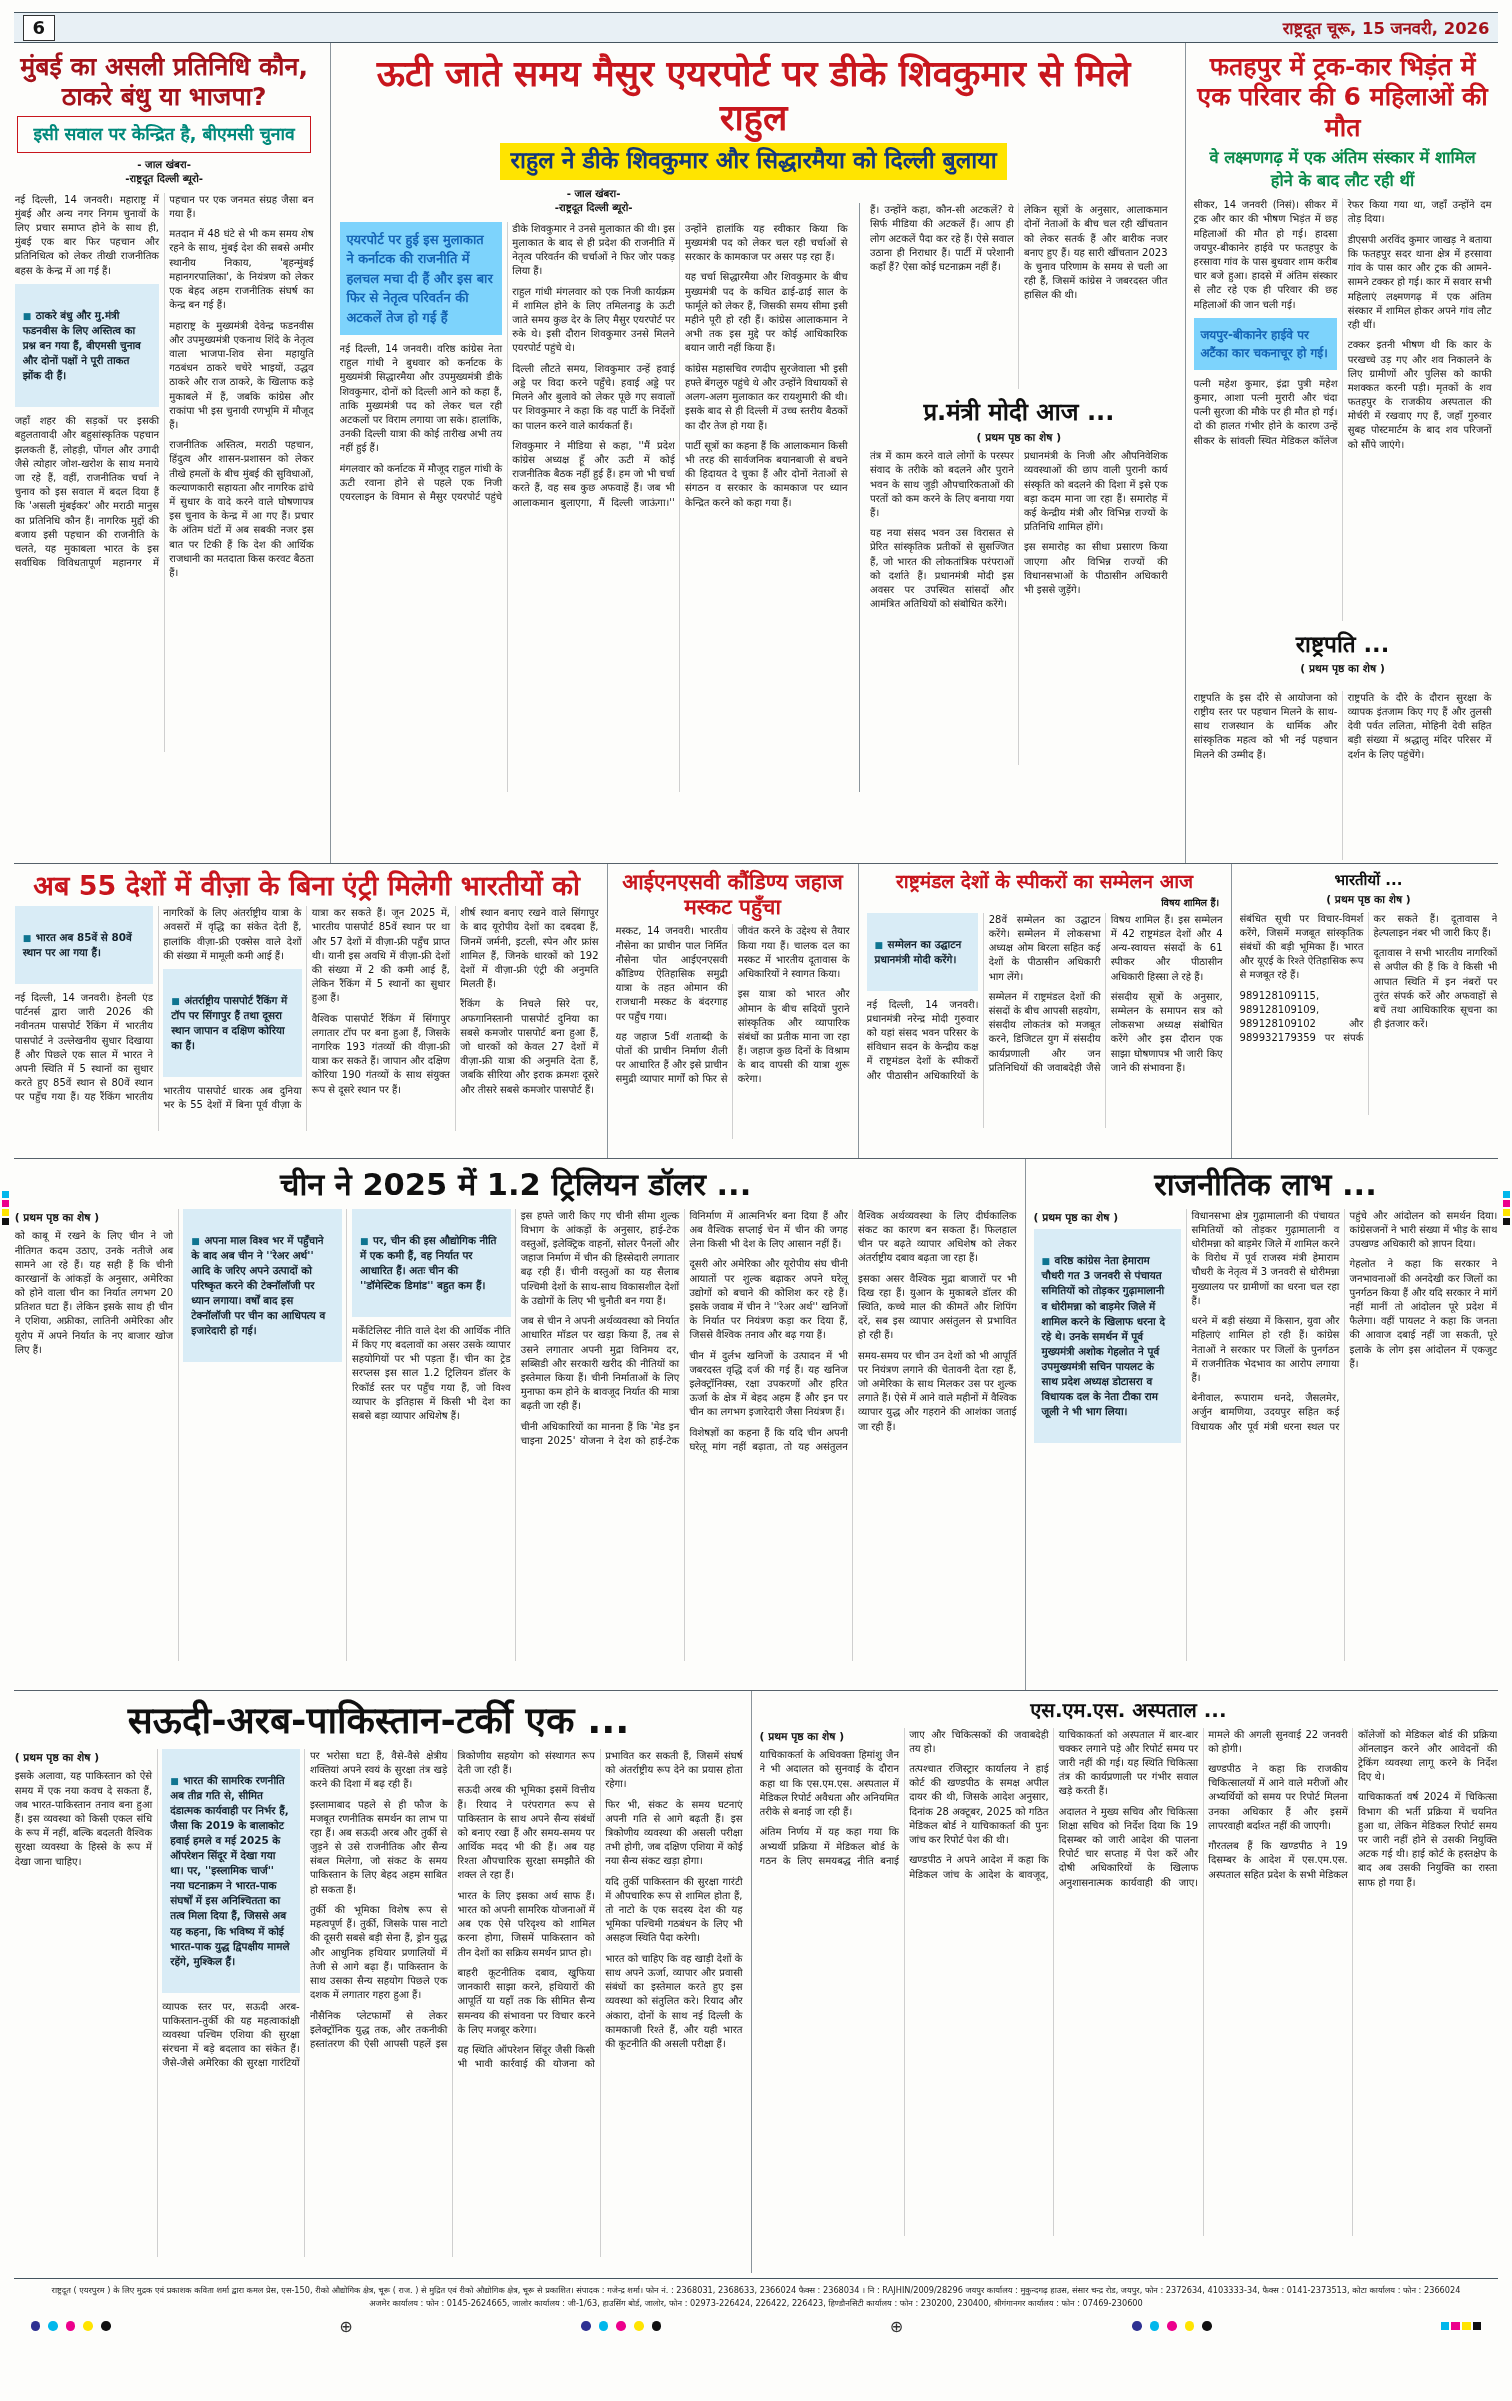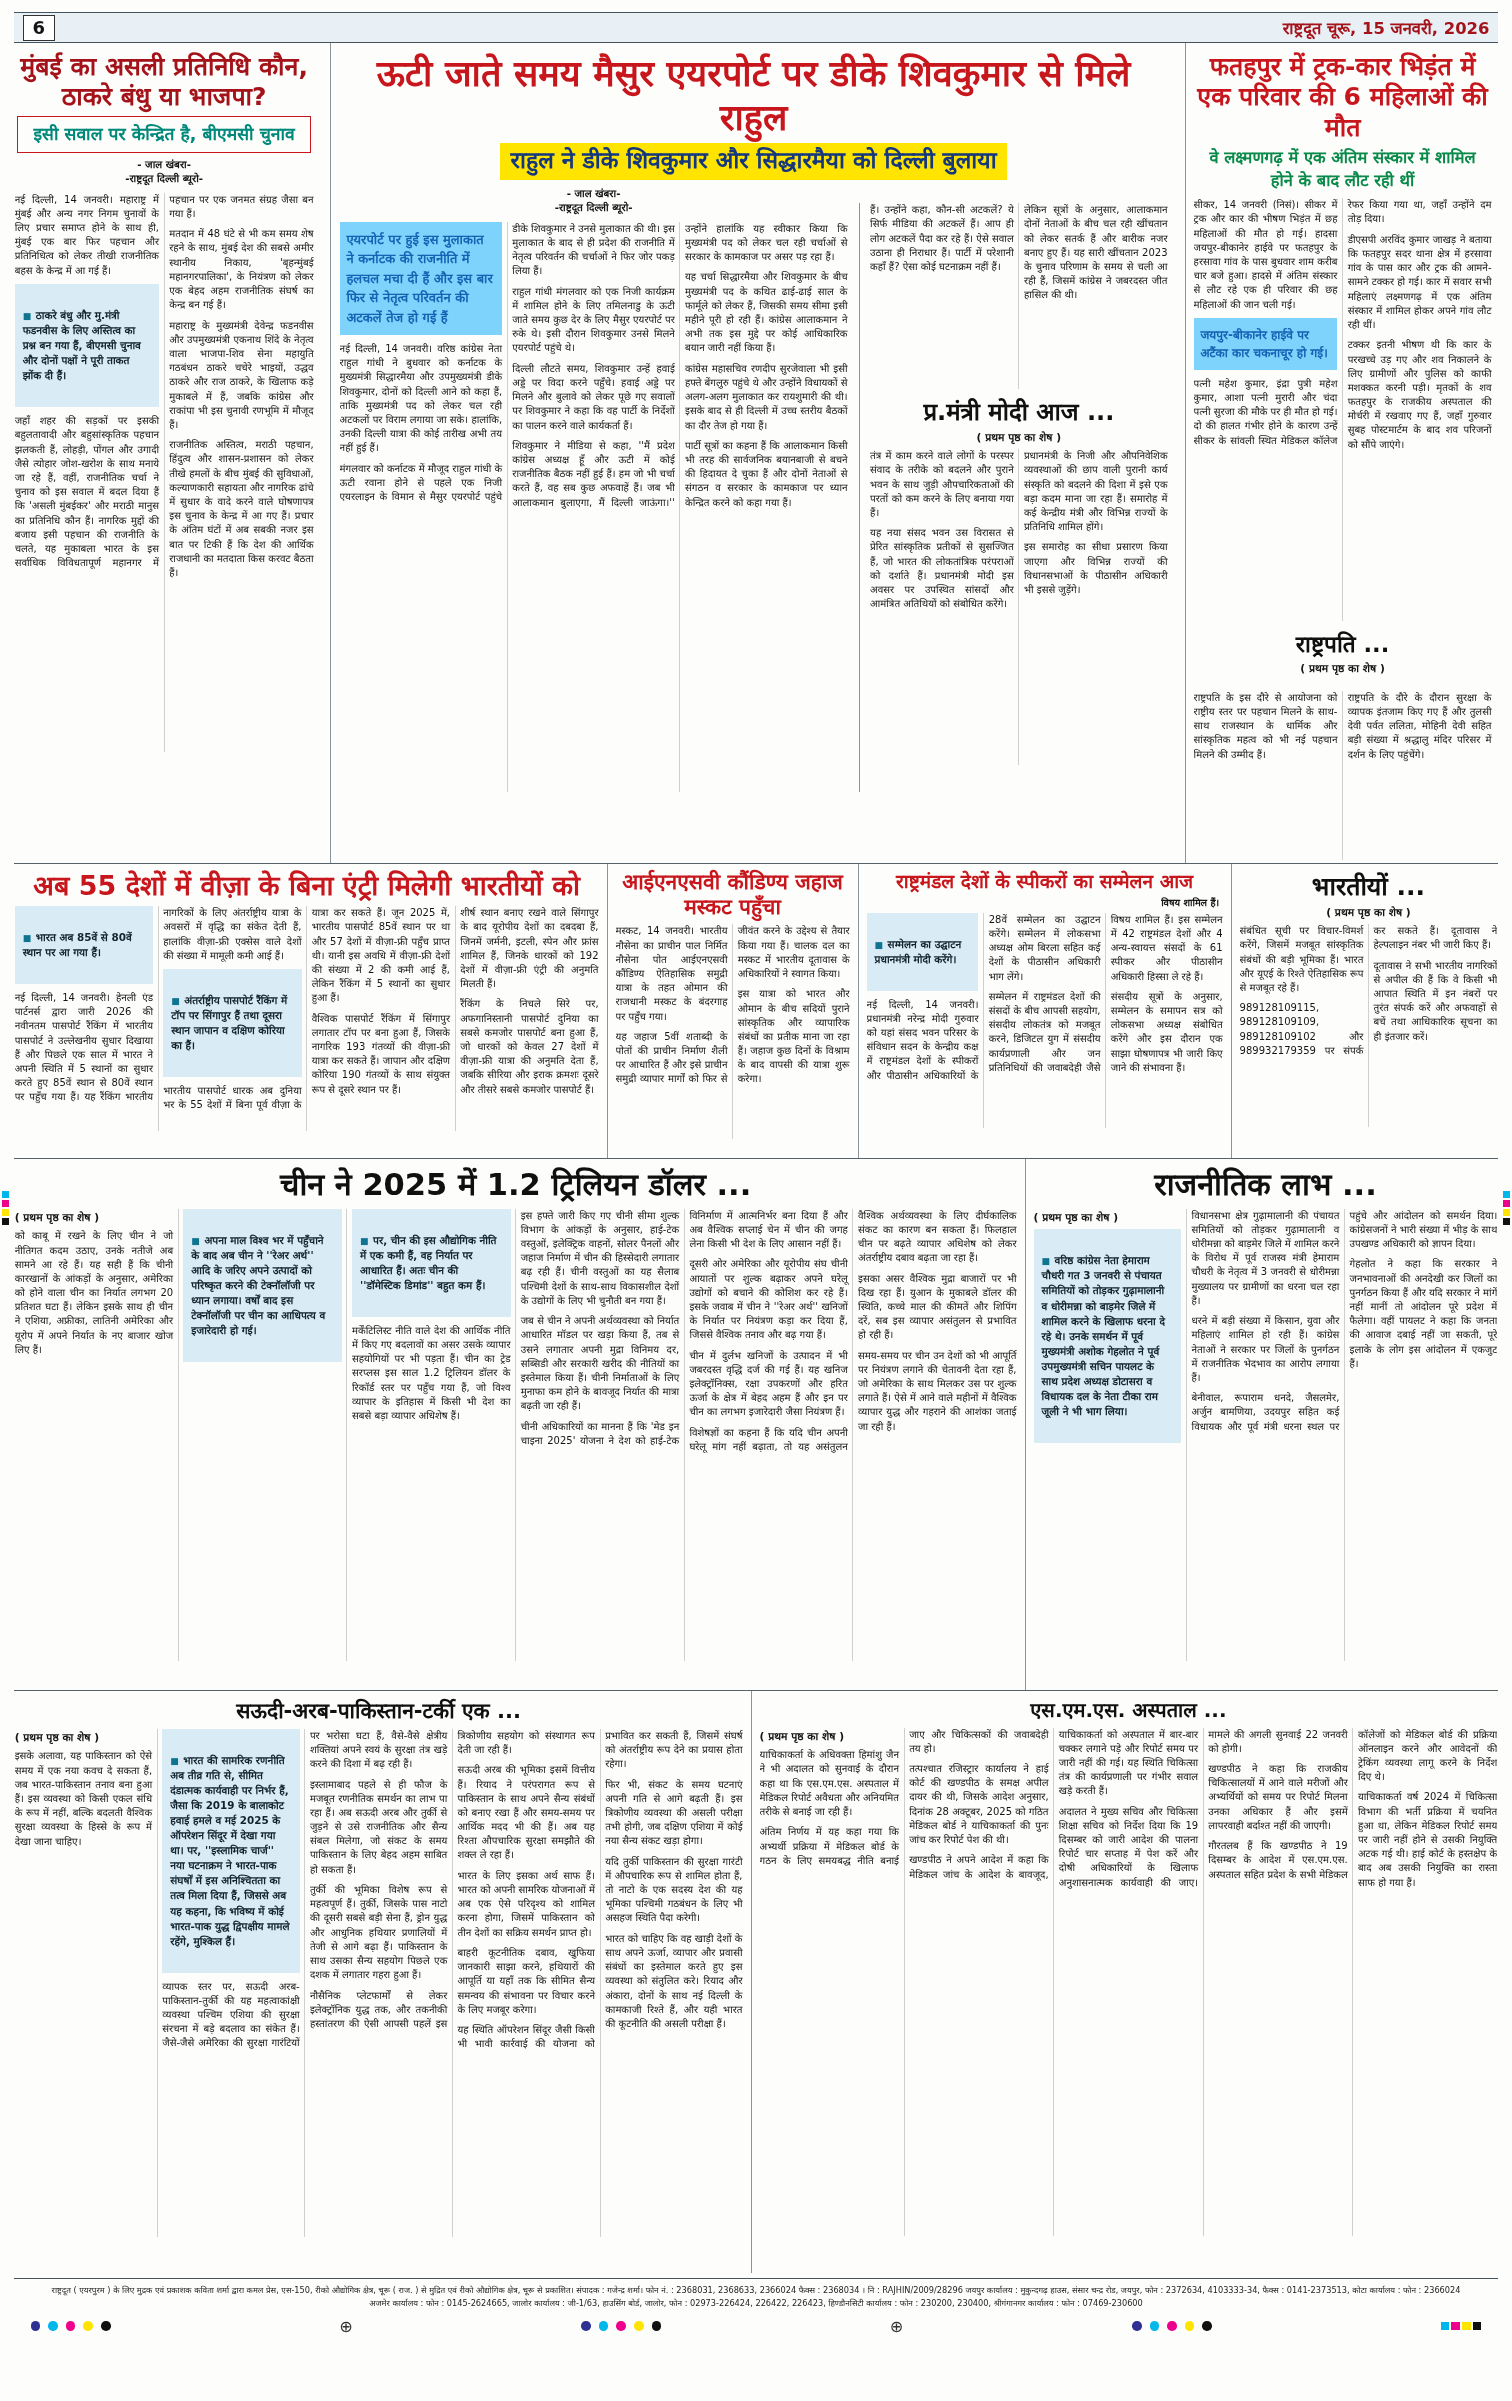--- a/index.html
+++ b/index.html
@@ -169,21 +169,21 @@
       <div class="note-small">विषय शामिल हैं।</div>
       <div class="cols c3" style="height:215px;">
         <div class="bbox"><span class="sq">■</span><span>सम्मेलन का उद्घाटन प्रधानमंत्री मोदी करेंगे।</span></div>
         <p>नई दिल्ली, 14 जनवरी। प्रधानमंत्री नरेन्द्र मोदी गुरुवार को यहां संसद भवन परिसर के संविधान सदन के केन्द्रीय कक्ष में राष्ट्रमंडल देशों के स्पीकरों और पीठासीन अधिकारियों के 28वें सम्मेलन का उद्घाटन करेंगे। सम्मेलन में लोकसभा अध्यक्ष ओम बिरला सहित कई देशों के पीठासीन अधिकारी भाग लेंगे।</p>
         <p>सम्मेलन में राष्ट्रमंडल देशों की संसदों के बीच आपसी सहयोग, संसदीय लोकतंत्र को मजबूत करने, डिजिटल युग में संसदीय कार्यप्रणाली और जन प्रतिनिधियों की जवाबदेही जैसे विषय शामिल हैं। इस सम्मेलन में 42 राष्ट्रमंडल देशों और 4 अन्य-स्वायत्त संसदों के 61 स्पीकर और पीठासीन अधिकारी हिस्सा ले रहे हैं।</p>
         <p>संसदीय सूत्रों के अनुसार, सम्मेलन के समापन सत्र को लोकसभा अध्यक्ष संबोधित करेंगे और इस दौरान एक साझा घोषणापत्र भी जारी किए जाने की संभावना हैं।</p>
       </div>
     </div>
 
     <div class="vsep" style="flex:1;padding:4.5px 1.1px 4.5px 8px;box-sizing:border-box;">
-      <h3 class="black-head" style="font-size:25px;">भारतीयों ...</h3>
+      <h3 class="black-head" style="font-size:15px;">भारतीयों ...</h3>
       <div class="cont">( प्रथम पृष्ठ का शेष )</div>
       <div class="cols c2" style="height:203px;">
         <p>संबंधित सूची पर विचार-विमर्श करेंगे, जिसमें मजबूत सांस्कृतिक संबंधों की बड़ी भूमिका हैं। भारत और यूएई के रिश्ते ऐतिहासिक रूप से मजबूत रहे हैं।</p>
         <p>989128109115, 989128109109, 989128109102 और 989932179359 पर संपर्क कर सकते हैं। दूतावास ने हेल्पलाइन नंबर भी जारी किए हैं।</p>
         <p>दूतावास ने सभी भारतीय नागरिकों से अपील की हैं कि वे किसी भी आपात स्थिति में इन नंबरों पर तुरंत संपर्क करें और अफवाहों से बचें तथा आधिकारिक सूचना का ही इंतजार करें।</p>
       </div>
     </div>
   </div>
 
   <div class="row band" style="min-height:531px;">
@@ -216,21 +216,21 @@
         <p>धरने में बड़ी संख्या में किसान, युवा और महिलाएं शामिल हो रही हैं। कांग्रेस नेताओं ने सरकार पर जिलों के पुनर्गठन में राजनीतिक भेदभाव का आरोप लगाया हैं।</p>
         <p>बेनीवाल, रूपाराम धनदे, जैसलमेर, अर्जुन बामणिया, उदयपुर सहित कई विधायक और पूर्व मंत्री धरना स्थल पर पहुंचे और आंदोलन को समर्थन दिया। कांग्रेसजनों ने भारी संख्या में भीड़ के साथ उपखण्ड अधिकारी को ज्ञापन दिया।</p>
         <p>गेहलोत ने कहा कि सरकार ने जनभावनाओं की अनदेखी कर जिलों का पुनर्गठन किया हैं और यदि सरकार ने मांगें नहीं मानीं तो आंदोलन पूरे प्रदेश में फैलेगा। वहीं पायलट ने कहा कि जनता की आवाज दबाई नहीं जा सकती, पूरे इलाके के लोग इस आंदोलन में एकजुट हैं।</p>
       </div>
     </div>
   </div>
 
   <div class="row" style="min-height:582px;">
 
     <div style="flex:0 0 737px;padding:4.5px 8px 4.5px 1.1px;box-sizing:border-box;">
-      <h2 class="black-head" style="font-size:21px;">सऊदी-अरब-पाकिस्तान-टर्की एक ...</h2>
+      <h2 class="black-head" style="font-size:37px;">सऊदी-अरब-पाकिस्तान-टर्की एक ...</h2>
       <div class="cols c5" style="height:508px;margin-top:4.5px;">
         <div class="cont" style="text-align:left;">( प्रथम पृष्ठ का शेष )</div>
         <p>इसके अलावा, यह पाकिस्तान को ऐसे समय में एक नया कवच दे सकता हैं, जब भारत-पाकिस्तान तनाव बना हुआ हैं। इस व्यवस्था को किसी एकल संधि के रूप में नहीं, बल्कि बदलती वैश्विक सुरक्षा व्यवस्था के हिस्से के रूप में देखा जाना चाहिए।</p>
         <div class="bbox"><span class="sq">■</span><span>भारत की सामरिक रणनीति अब तीव्र गति से, सीमित दंडात्मक कार्यवाही पर निर्भर हैं, जैसा कि 2019 के बालाकोट हवाई हमले व मई 2025 के ऑपरेशन सिंदूर में देखा गया था। पर, ''इस्लामिक चार्ज'' नया घटनाक्रम ने भारत-पाक संघर्षों में इस अनिश्चितता का तत्व मिला दिया हैं, जिससे अब यह कहना, कि भविष्य में कोई भारत-पाक युद्ध द्विपक्षीय मामले रहेंगे, मुश्किल हैं।</span></div>
         <p>व्यापक स्तर पर, सऊदी अरब-पाकिस्तान-तुर्की की यह महत्वाकांक्षी व्यवस्था पश्चिम एशिया की सुरक्षा संरचना में बड़े बदलाव का संकेत हैं। जैसे-जैसे अमेरिका की सुरक्षा गारंटियों पर भरोसा घटा हैं, वैसे-वैसे क्षेत्रीय शक्तियां अपने स्वयं के सुरक्षा तंत्र खड़े करने की दिशा में बढ़ रही हैं।</p>
         <p>इस्लामाबाद पहले से ही फौज के मजबूत रणनीतिक समर्थन का लाभ पा रहा हैं। अब सऊदी अरब और तुर्की से जुड़ने से उसे राजनीतिक और सैन्य संबल मिलेगा, जो संकट के समय पाकिस्तान के लिए बेहद अहम साबित हो सकता हैं।</p>
         <p>तुर्की की भूमिका विशेष रूप से महत्वपूर्ण हैं। तुर्की, जिसके पास नाटो की दूसरी सबसे बड़ी सेना हैं, ड्रोन युद्ध और आधुनिक हथियार प्रणालियों में तेजी से आगे बढ़ा हैं। पाकिस्तान के साथ उसका सैन्य सहयोग पिछले एक दशक में लगातार गहरा हुआ हैं।</p>
         <p>नौसैनिक प्लेटफार्मों से लेकर इलेक्ट्रॉनिक युद्ध तक, और तकनीकी हस्तांतरण की ऐसी आपसी पहलें इस त्रिकोणीय सहयोग को संस्थागत रूप देती जा रही हैं।</p>
         <p>सऊदी अरब की भूमिका इसमें वित्तीय हैं। रियाद ने परंपरागत रूप से पाकिस्तान के साथ अपने सैन्य संबंधों को बनाए रखा हैं और समय-समय पर आर्थिक मदद भी की हैं। अब यह रिश्ता औपचारिक सुरक्षा समझौते की शक्ल ले रहा हैं।</p>
         <p>भारत के लिए इसका अर्थ साफ हैं। भारत को अपनी सामरिक योजनाओं में अब एक ऐसे परिदृश्य को शामिल करना होगा, जिसमें पाकिस्तान को तीन देशों का सक्रिय समर्थन प्राप्त हो।</p>

